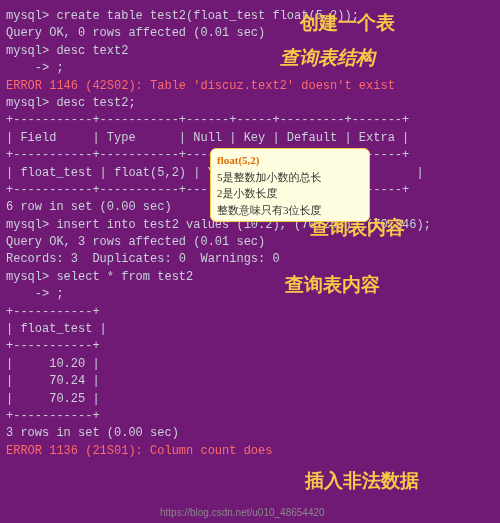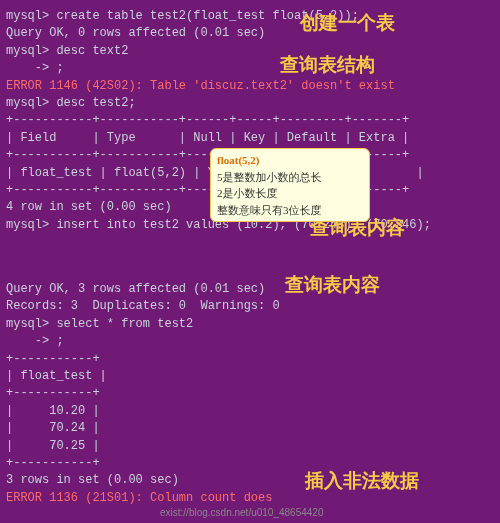--- a/index.html
+++ b/index.html
@@ -56,39 +56,39 @@
     <div class="line" style="color: rgb(201, 209, 217);"></div>
     <div class="line" style="color: rgb(201, 209, 217);">mysql&gt; desc text2</div>
     <div class="line" style="color: rgb(201, 209, 217);">    -&gt; ;</div>
     <div class="line" style="color: rgb(255, 107, 107);">ERROR 1146 (42S02): Table 'discuz.text2' doesn't exist</div>
     <div class="line" style="color: rgb(201, 209, 217);">mysql&gt; desc test2;</div>
     <div class="line" style="color: rgb(201, 209, 217);">+-----------+-----------+------+-----+---------+-------+</div>
     <div class="line" style="color: rgb(201, 209, 217);">| Field     | Type      | Null | Key | Default | Extra |</div>
     <div class="line" style="color: rgb(201, 209, 217);">+-----------+-----------+------+-----+---------+-------+</div>
     <div class="line" style="color: rgb(201, 209, 217);">| float_test | float(5,2) | YES  |     | NULL    |       |</div>
     <div class="line" style="color: rgb(201, 209, 217);">+-----------+-----------+------+-----+---------+-------+</div>
-    <div class="line" style="color: rgb(201, 209, 217);">4 row in set (0.00 sec)</div>
+    <div class="line" style="color: rgb(201, 209, 217);">6 row in set (0.00 sec)</div>
     <div class="line" style="color: rgb(201, 209, 217);"></div>
     <div class="line" style="color: rgb(201, 209, 217);">mysql&gt; insert into test2 values (10.2), (70.243), (70.246);</div>
-    <div class="line" style="color: rgb(201, 209, 217); margin-top: 47px;">Query OK, 3 rows affected (0.01 sec)</div>
+    <div class="line" style="color: rgb(201, 209, 217);">Query OK, 3 rows affected (0.01 sec)</div>
     <div class="line" style="color: rgb(201, 209, 217);">Records: 3  Duplicates: 0  Warnings: 0</div>
     <div class="line" style="color: rgb(201, 209, 217);"></div>
     <div class="line" style="color: rgb(201, 209, 217);">mysql&gt; select * from test2</div>
     <div class="line" style="color: rgb(201, 209, 217);">    -&gt; ;</div>
     <div class="line" style="color: rgb(201, 209, 217);">+-----------+</div>
     <div class="line" style="color: rgb(201, 209, 217);">| float_test |</div>
     <div class="line" style="color: rgb(201, 209, 217);">+-----------+</div>
     <div class="line" style="color: rgb(201, 209, 217);">|     10.20 |</div>
     <div class="line" style="color: rgb(201, 209, 217);">|     70.24 |</div>
     <div class="line" style="color: rgb(201, 209, 217);">|     70.25 |</div>
     <div class="line" style="color: rgb(201, 209, 217);">+-----------+</div>
     <div class="line" style="color: rgb(201, 209, 217);">3 rows in set (0.00 sec)</div>
     <div class="line" style="color: rgb(201, 209, 217);"></div>
     <div class="line" style="color: rgb(255, 107, 107);">ERROR 1136 (21S01): Column count does</div>
   </div>
 
 <div class="annotation" style="top: 10px; left: 300px;">创建一个表</div>
-<div class="annotation" style="top: 52px; left: 280px;">查询表结构</div>
+<div class="annotation" style="top: 45px; left: 280px; font-style: italic;">查询表结构</div>
 <div class="annotation" style="top: 215px; left: 310px;">查询表内容</div>
 <div class="annotation" style="top: 272px; left: 285px;">查询表内容</div>
 <div class="annotation" style="top: 468px; left: 305px; text-align: right;">插入非法数据</div>
 <div class="arrow-box" style="top: 148px; left: 210px; width: 160px;"><span style="color:#e06c00;font-weight:bold">float(5,2)</span><br><span>5是整数加小数的总长</span><br><span>2是小数长度</span><br><span>整数意味只有3位长度</span></div>
-<div style="position: absolute; top: 507px; left: 160px; color: rgb(136, 136, 136); font-size: 10px; font-family: Arial, sans-serif;">exist://blog.csdn.net/u010_48654420</div>
+<div style="position: absolute; top: 507px; left: 160px; color: rgb(136, 136, 136); font-size: 10px; font-family: Arial, sans-serif;">https://blog.csdn.net/u010_48654420</div>
 
 </body></html>

